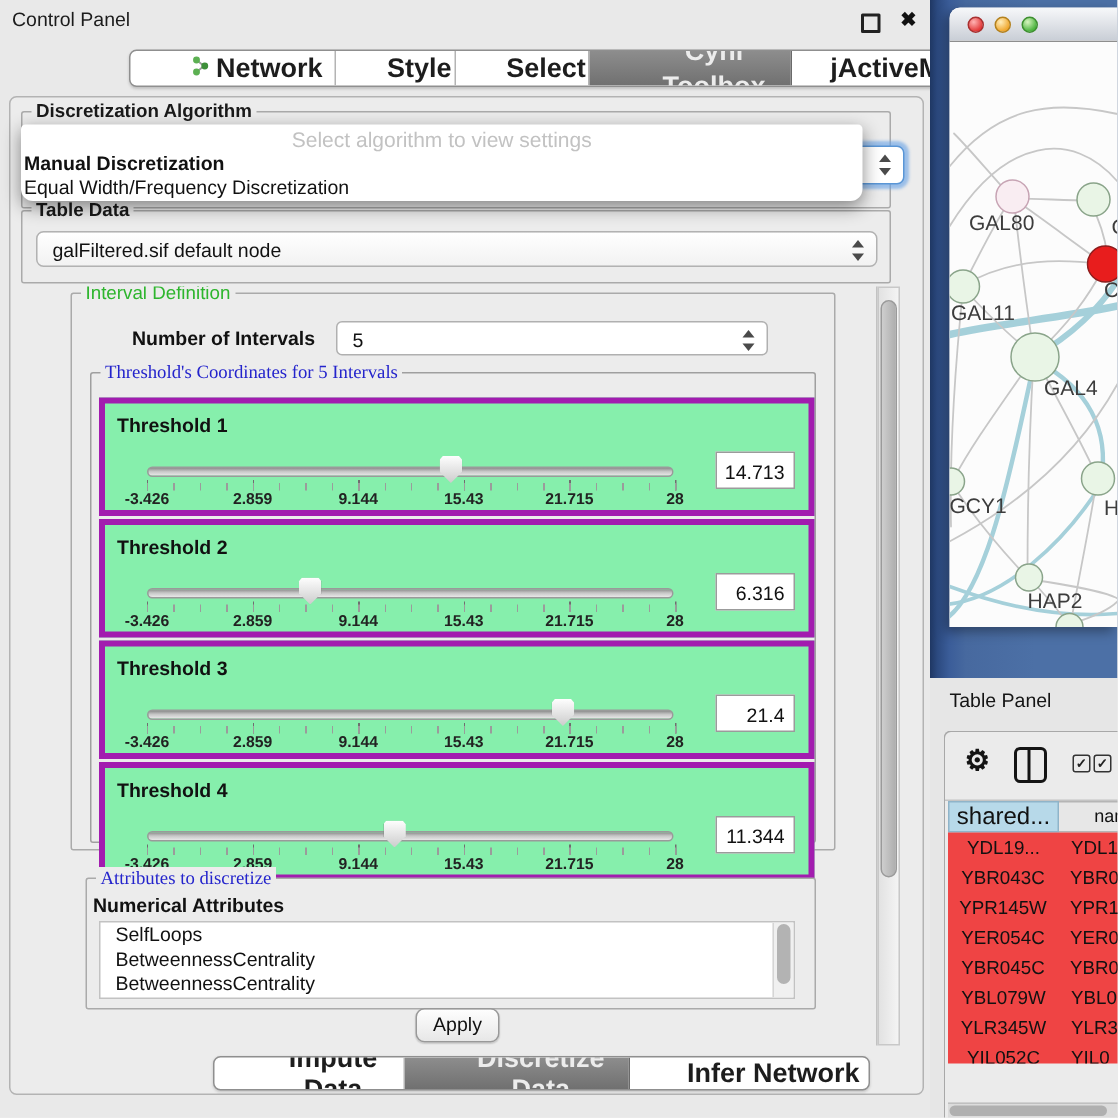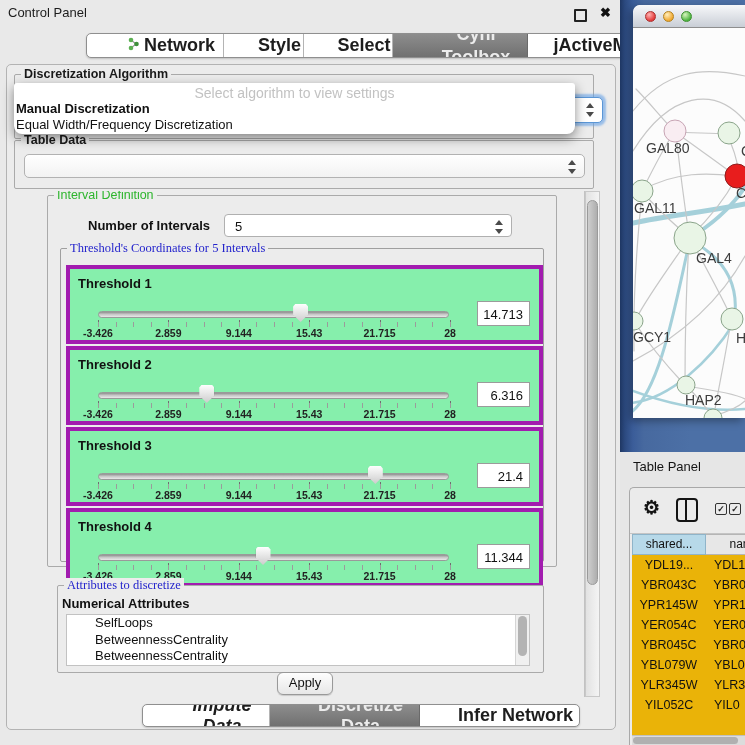--- a/index.html
+++ b/index.html
@@ -17,21 +17,21 @@
   .seg:last-child{border-right:none;}
   .seg.sel{background:linear-gradient(#8d8d8d,#707070);color:#ececec;border-color:#6a6a6a;}
   .top-tabs{left:86px;top:33px;height:23px;}
   .top-tabs .seg:nth-child(1){width:104px;}
   .top-tabs .seg:nth-child(2){width:47px;}
   .top-tabs .seg:nth-child(3){width:56px;}
   .top-tabs .seg:nth-child(4){width:102px;}
   .top-tabs .seg:nth-child(5){width:132px;}
   .bottom-tabs{left:142px;top:704px;height:21px;}
   .bottom-tabs .seg{height:21px;line-height:21px;}
-  .bottom-tabs .seg:nth-child(1){width:94px;font-style:italic;}
+  .bottom-tabs .seg:nth-child(1){width:94px;}
   .bottom-tabs .seg:nth-child(2){width:117px;}
   .bottom-tabs .seg:nth-child(3){width:127px;}
   
   .content-frame{position:absolute;left:6px;top:64px;width:608px;height:664px;background:#ececec;border:1px solid #b3b3b3;border-radius:5px;}
   .group{position:absolute;border:1px solid #aaa;border-radius:2px;background:#ececec;}
   .legend{position:absolute;top:-8px;left:6px;background:#ececec;padding:0 3px;font-size:12.5px;line-height:15px;color:#1a1a1a;font-weight:700;white-space:nowrap;}
   .legend.green{color:#2db52d;font-weight:400;}
   .legend.blue{color:#2424cc;font-weight:400;font-family:Liberation Serif, serif;}
   .algo-group{left:7px;top:9px;width:578px;height:63px;}
   .algo-combo{position:absolute;left:520px;top:22px;width:66px;height:24px;background:#fff;border:1px solid #5a96d6;border-radius:5px;box-shadow:0 0 2px 3px rgba(100,160,230,.6);}
@@ -60,21 +60,21 @@
   .t-track{position:absolute;left:28px;top:42px;width:351px;height:7px;border-radius:4px;background:linear-gradient(#8f8f8f 0,#c6c6c6 45%,#e8e8e8 100%);border:1px solid #9a9a9a;box-sizing:border-box;}
   .t-thumb{position:absolute;top:35px;width:15px;height:18px;background:linear-gradient(#fefefe,#cccccc);clip-path:polygon(0 14%,14% 0,86% 0,100% 14%,100% 58%,50% 100%,0 58%);filter:drop-shadow(0 0 1px #777);}
   .ticks-major{position:absolute;left:28px;top:51px;width:353px;height:7px;background:repeating-linear-gradient(to right,#6e6e6e 0 1px,transparent 1px 70.4px);}
   .ticks-minor{position:absolute;left:28px;top:53px;width:353px;height:5px;background:repeating-linear-gradient(to right,#9b9b9b 0 1px,transparent 1px 17.6px);}
   .tick-labels{position:absolute;left:28px;top:58px;width:352px;height:12px;}
   .ticklab{position:absolute;transform:translateX(-50%);font-size:10.5px;font-weight:700;color:#222;white-space:nowrap;}
   .t-value{position:absolute;left:407px;top:32px;width:53px;height:25px;background:#fff;border:1px solid #9b9b9b;font-size:13px;line-height:25px;text-align:right;padding-right:6px;box-sizing:border-box;color:#111;}
   .attr-group{left:43px;top:394px;width:485px;height:86px;}
   .attr-title{position:absolute;left:4px;top:10px;font-size:13px;font-weight:700;color:#111;}
   .attr-list{position:absolute;left:8px;top:28px;width:464px;height:52px;background:#fff;border:1px solid #c2c2c2;overflow:hidden;box-sizing:border-box;}
-  .attr-item{font-size:13px;line-height:16.5px;padding-left:28px;color:#111;white-space:nowrap;}
+  .attr-item{font-size:13px;line-height:16.5px;padding-left:10px;color:#111;white-space:nowrap;}
   .attr-scroll{position:absolute;right:0;top:0;width:13px;height:100%;background:#f0f0f0;border-left:1px solid #d5d5d5;}
   .attr-scroll .thumb-v2{position:absolute;left:2px;top:1px;width:9px;height:40px;border-radius:5px;background:#b3b3b3;}
   .apply-btn{position:absolute;left:263px;top:481px;width:54px;height:21px;background:linear-gradient(#fefefe,#e7e7e7);border:1px solid #999;border-radius:6px;font-size:13px;line-height:19px;text-align:center;color:#111;box-shadow:0 1px 1px rgba(0,0,0,.15);}
   
   .right-pane{position:absolute;left:620px;top:0;width:125px;height:745px;background:#e6e6e6;}
   .desktop{position:absolute;left:0;top:0;width:125px;height:452px;background:linear-gradient(90deg,#1f3763 0px,#2c4a80 5px,#3b5d99 13px,#47699f 24px,#4c70a6 70px);}
   .net-window{position:absolute;left:13px;top:5px;width:112px;height:413px;background:#fcfcfc;border-radius:7px 0 0 0;box-shadow:-3px 3px 8px rgba(0,0,0,.35);overflow:hidden;}
   .net-titlebar{position:absolute;left:0;top:0;width:112px;height:22px;background:linear-gradient(#f7f8fa,#c9ced6);border-bottom:1px solid #8e8e8e;border-radius:7px 0 0 0;}
   .light{position:absolute;top:6px;width:11px;height:11px;border-radius:50%;box-sizing:border-box;}
   .light.red{left:12px;background:radial-gradient(circle at 35% 30%,#ffb3b3,#e33b3b 70%);border:1px solid #a83030;}
@@ -84,23 +84,23 @@
   .tp-title{position:absolute;left:13px;top:459px;font-size:13px;color:#141414;}
   .table-panel{position:absolute;left:9px;top:487px;width:116px;height:258px;background:#ebebeb;border:1px solid #a8a8a8;border-right:none;border-bottom:none;border-radius:5px 0 0 0;overflow:hidden;}
   .tp-toolbar{position:absolute;left:0;top:0;width:116px;height:45px;border-bottom:1px solid #c4c4c4;}
   .gear{position:absolute;left:13px;top:9px;font-size:19px;font-weight:700;color:#141414;line-height:22px;}
   .col-icon{position:absolute;left:46px;top:10px;width:18px;height:20px;border:2px solid #141414;border-radius:4px;}
   .col-icon:before{content:"";position:absolute;left:7px;top:0;width:2px;height:20px;background:#141414;}
   .cb{position:absolute;top:15px;width:10px;height:10px;border:1.5px solid #333;border-radius:2px;font-size:9px;line-height:10px;text-align:center;color:#222;font-weight:700;}
   .cb.c1{left:85px;}
   .cb.c2{left:99px;}
   .tp-header{position:absolute;left:2px;top:46px;height:21px;display:flex;}
-  .tp-h1{width:74px;background:#b7d9e9;border:1px solid #8fb4c9;box-sizing:border-box;font-size:12px;line-height:19px;text-align:center;color:#111;}
+  .tp-h1{width:74px;background:#b7d9e9;border:1px solid #8fb4c9;box-sizing:border-box;font-size:16px;line-height:19px;text-align:center;color:#111;}
   .tp-h2{width:78px;background:#e7e7e7;border:1px solid #b5b5b5;border-left:none;box-sizing:border-box;font-size:12px;line-height:19px;text-align:center;color:#111;}
-  .tp-body{position:absolute;left:2px;top:67px;width:114px;height:182px;background:#eab308;overflow:hidden;}
+  .tp-body{position:absolute;left:2px;top:67px;width:114px;height:154px;background:#ef4444;overflow:hidden;}
   .tp-row{display:flex;height:20px;}
   .tp-c1{width:74px;text-align:center;font-size:12.5px;line-height:20px;color:#111;}
   .tp-c2{padding-left:8px;font-size:12.5px;line-height:20px;color:#111;white-space:nowrap;}
   .tp-hscroll{position:absolute;left:2px;top:247px;width:114px;height:10px;background:#dcdcdc;border-top:1px solid #c0c0c0;}
   .tp-hscroll .thumb-h{position:absolute;left:1px;top:1px;width:105px;height:7px;border-radius:4px;background:#b0b0b0;}
   svg text{font-family:"Liberation Sans",sans-serif;}
 </style>
 </head>
 <body>
 
@@ -143,20 +143,21 @@
       <div class="group algo-group">
         <span class="legend">Discretization Algorithm</span>
         <div class="algo-combo">
             <span class="arrows"></span>
           </div>
       </div>
 
       <div class="group tabledata-group">
         <span class="legend">Table Data</span>
         <div class="combobox">
+          <span>galFiltered.sif default node</span>
           <span class="arrows"></span>
         </div>
       </div>
 
       <div class="scroll-wrap">
         <div class="viewport">
 
           <div class="group interval-group">
             <span class="legend green">Interval Definition</span>
             <span class="num-label">Number of Intervals</span>

